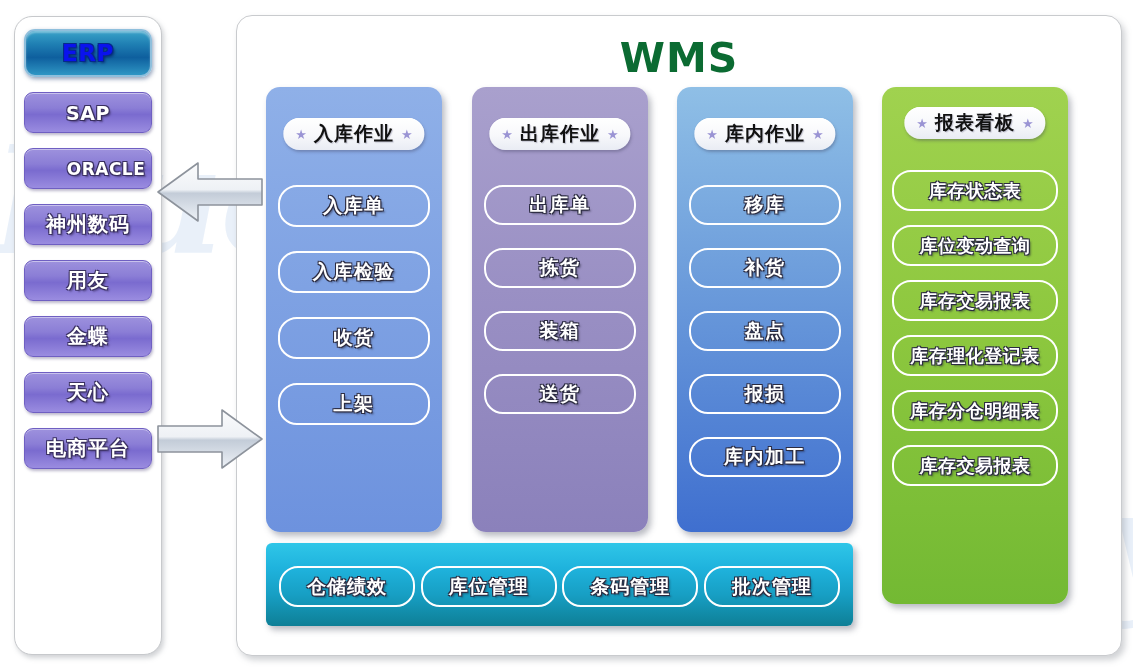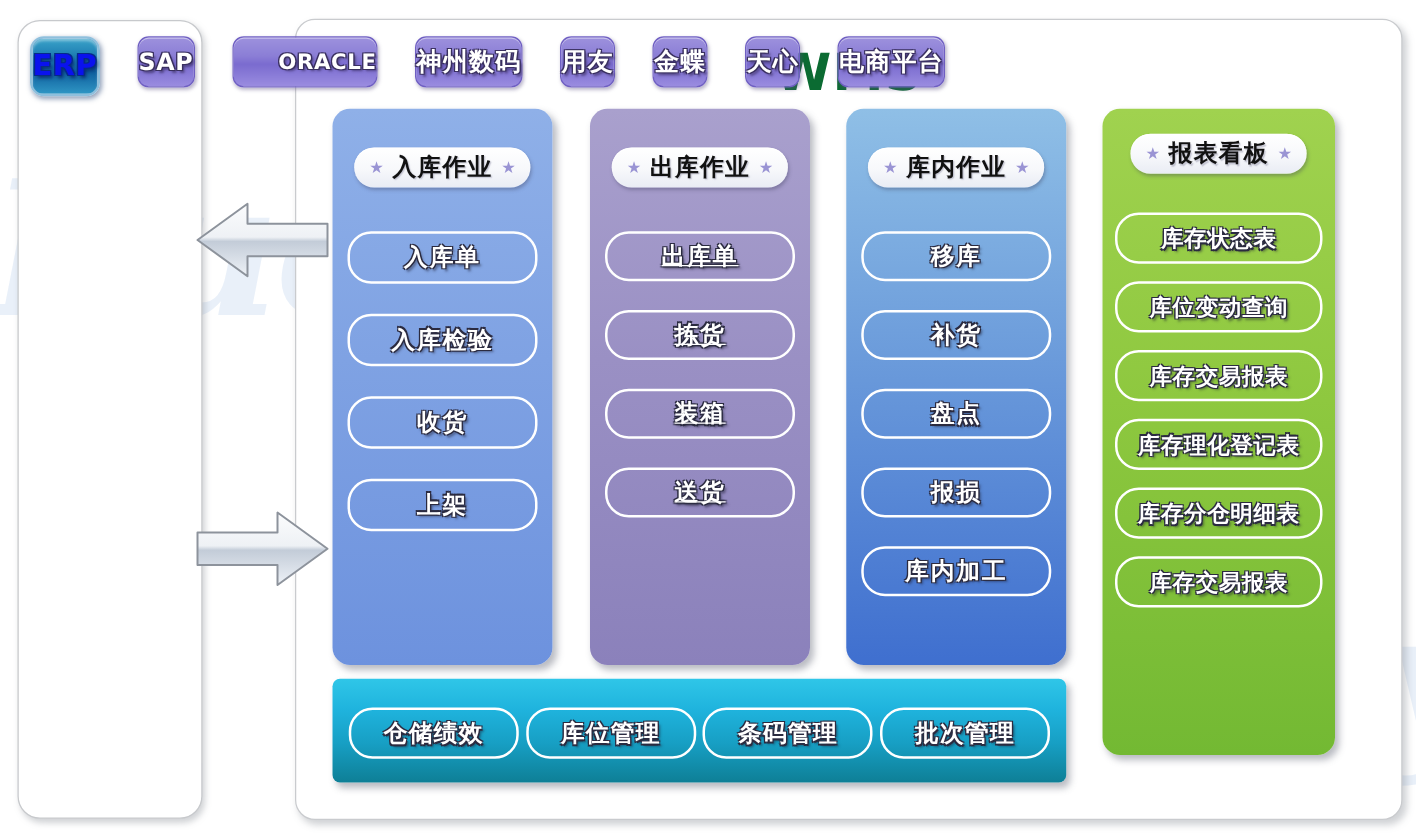--- a/index.html
+++ b/index.html
@@ -48,22 +48,22 @@
     border-radius: 18px;
     box-shadow: 2px 3px 5px rgba(120,125,135,0.35);
     z-index: 3;
   }
   .erp-list {
     position: absolute;
     left: 9px;
     top: 12px;
     width: 128px;
     display: flex;
-    flex-direction: row;
-    gap: 30px;
+    flex-direction: column;
+    gap: 15px;
   }
   .erp-btn {
     height: 39px;
     border-radius: 9px;
     display: flex;
     align-items: center;
     justify-content: center;
     font-weight: bold;
     font-size: 19px;
     color: #ffffff;
@@ -194,21 +194,21 @@
   #col-inbound .col-head { top: 31px; }
   #col-inbound .items { top: 98px; gap: 24px; }
 
   
   #col-outbound {
     left: 235px; top: 71px; width: 176px; height: 445px;
     background: linear-gradient(to bottom, #a9a0cd 0%, #9a90c4 45%, #8b81bb 100%);
   }
   #col-outbound .col-head { top: 31px; }
   #col-outbound .items { top: 98px; gap: 23px; }
-  #col-outbound .items .pill { height: 36px; text-decoration: underline; }
+  #col-outbound .items .pill { height: 36px; }
 
   
   #col-inwh {
     left: 440px; top: 71px; width: 176px; height: 445px;
     background: linear-gradient(to bottom, #8fbfe6 0%, #6f9fdc 40%, #3f6fcf 100%);
   }
   #col-inwh .col-head { top: 31px; }
   #col-inwh .items { top: 98px; gap: 23px; }
   #col-inwh .items .pill { height: 36px; }
 

